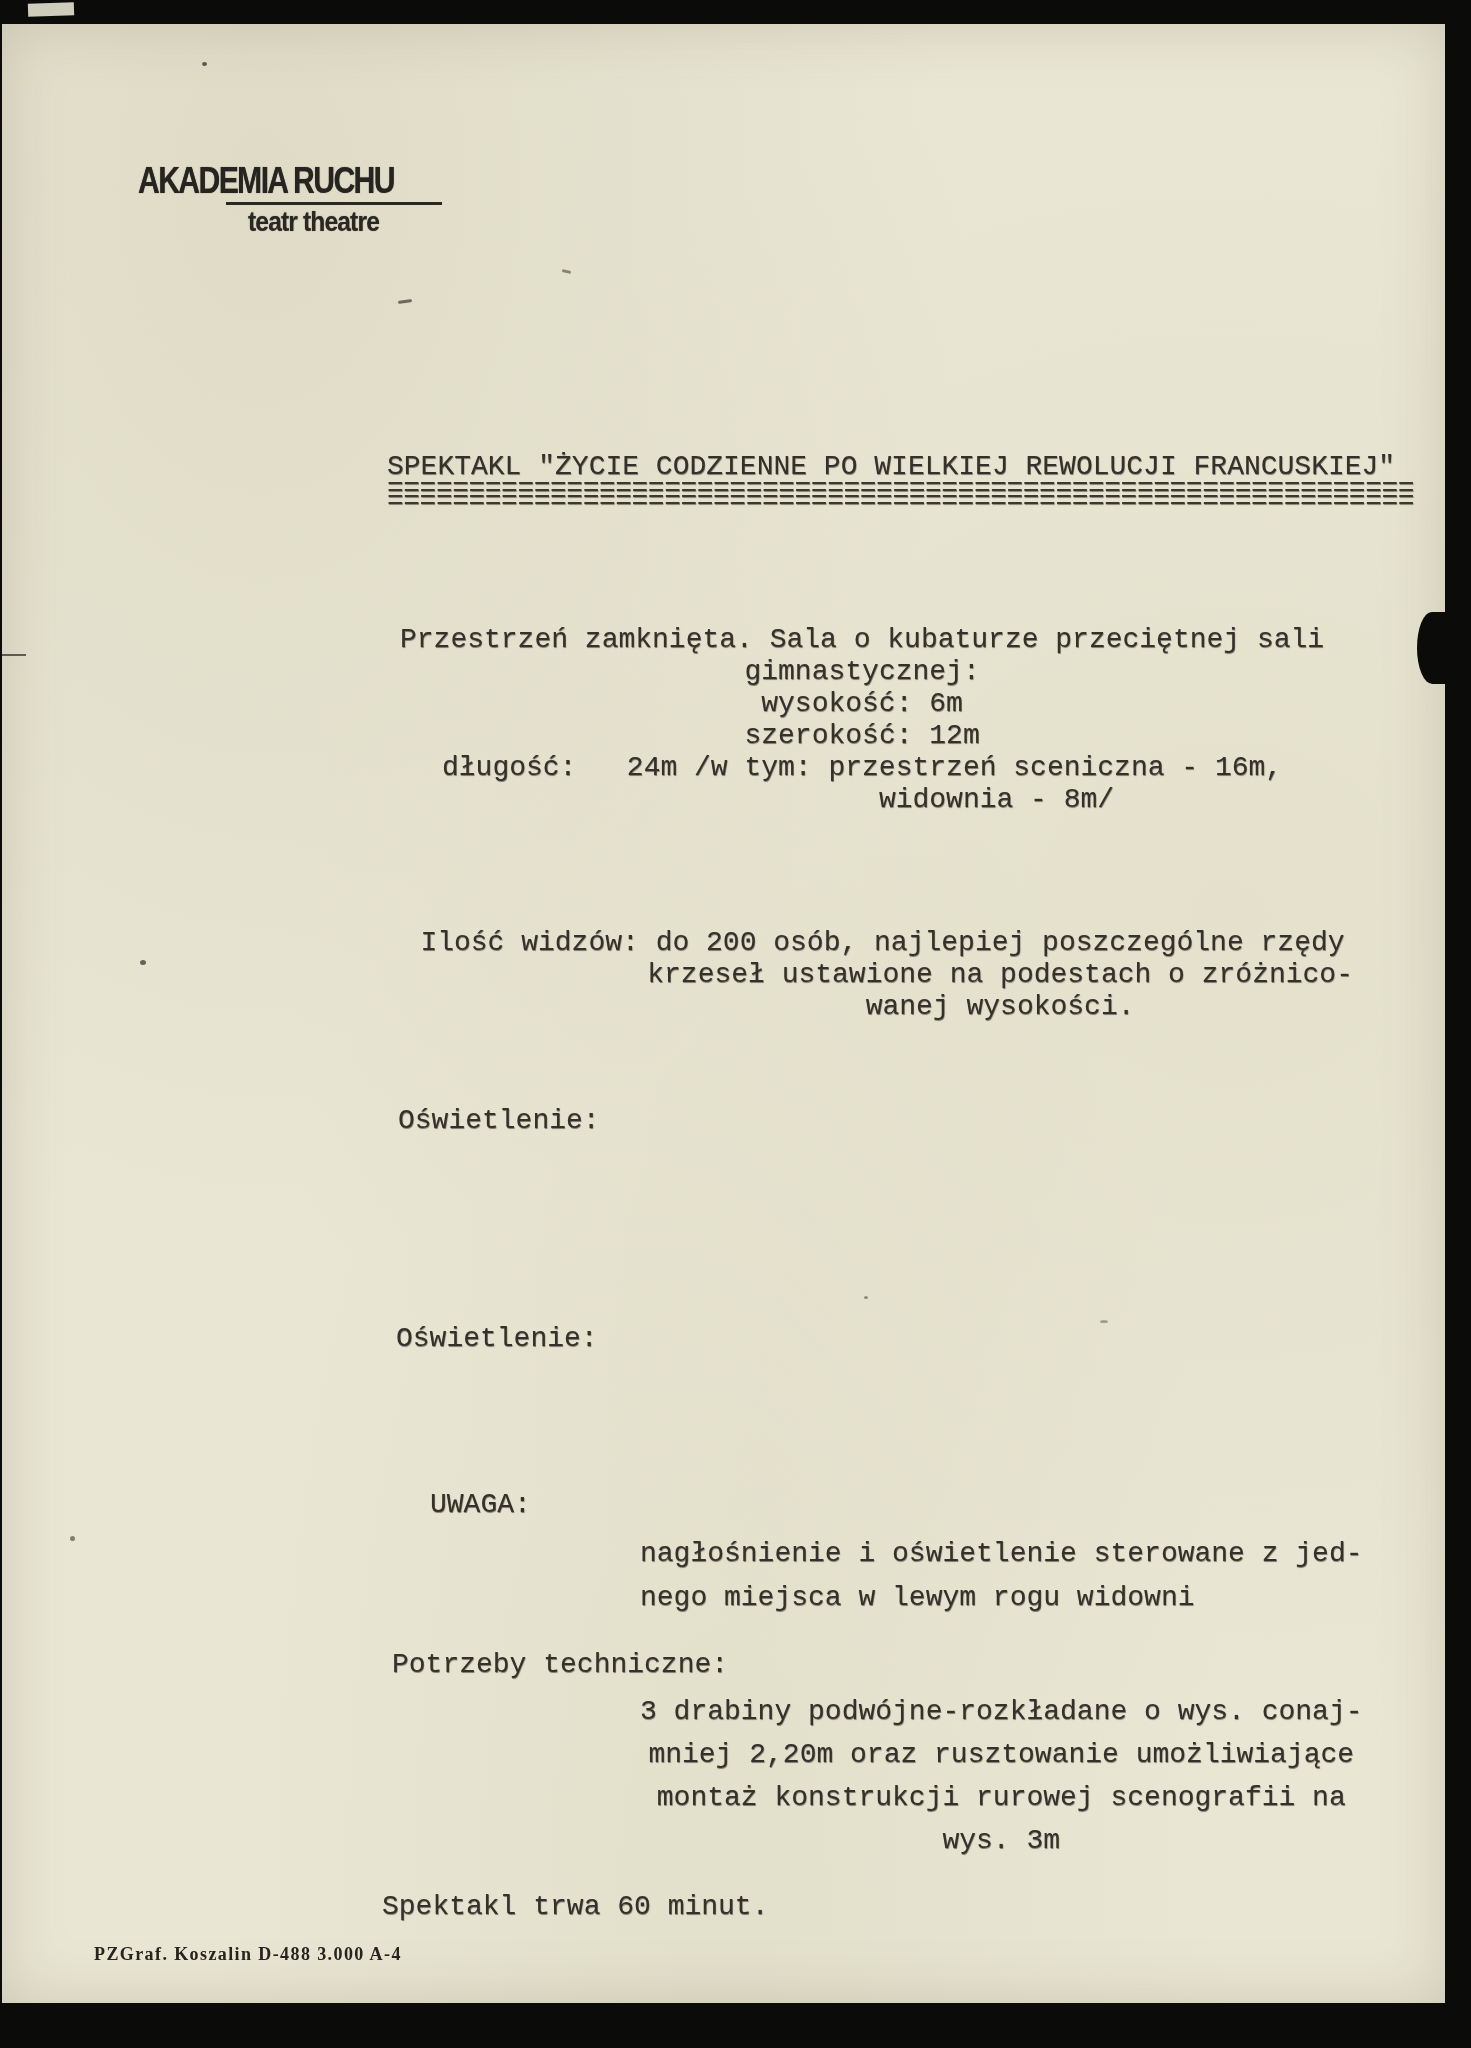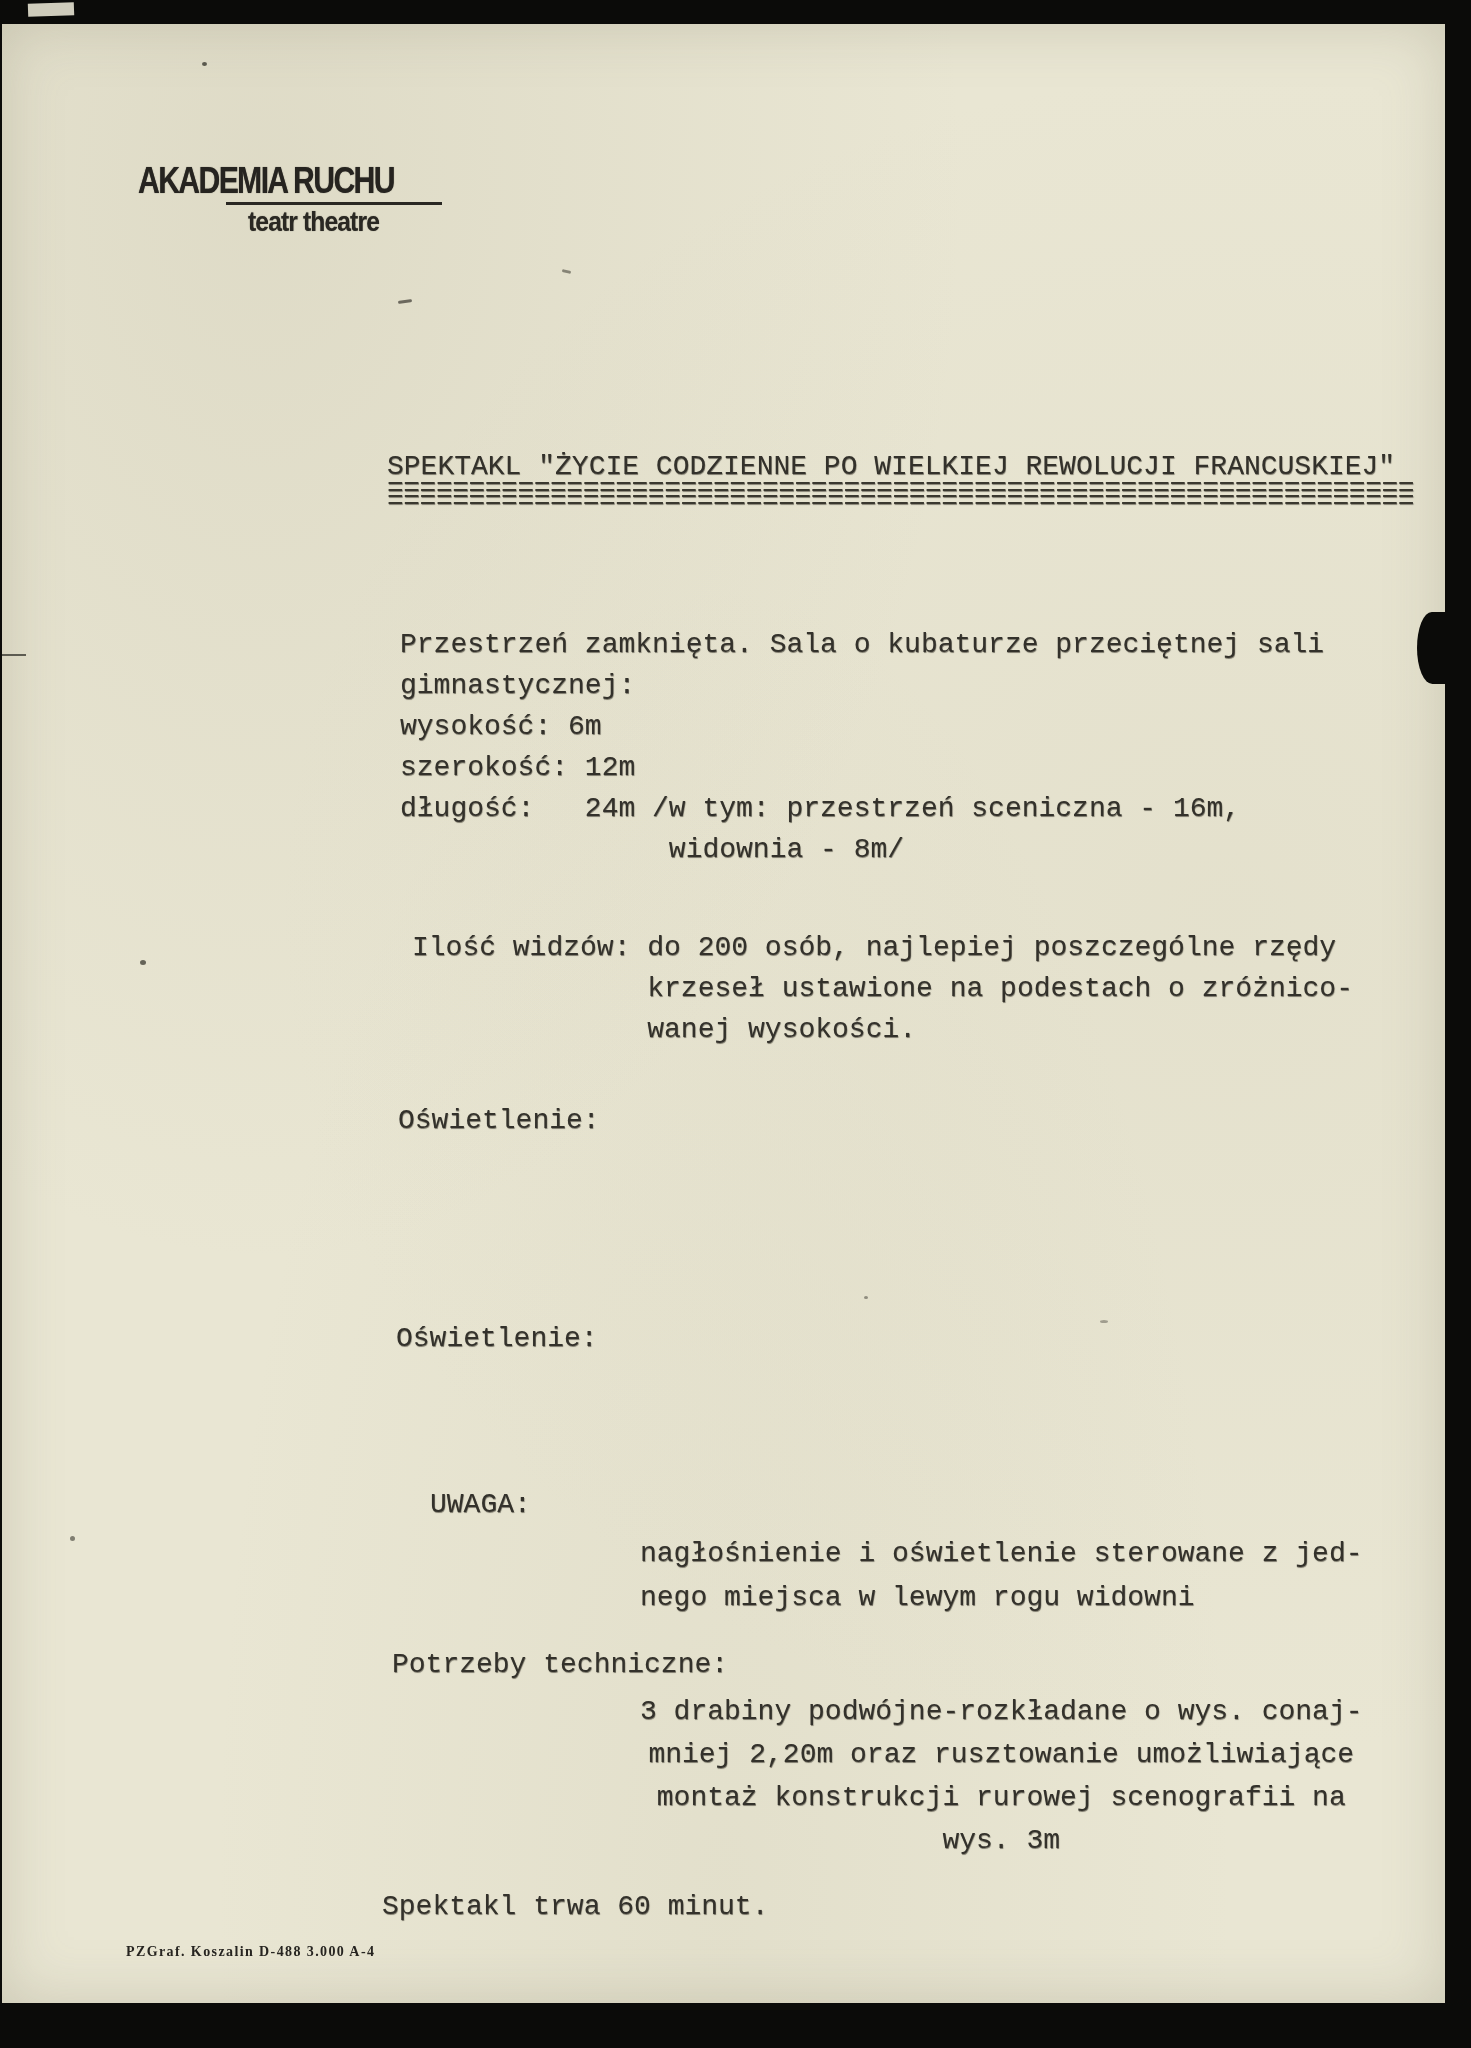--- a/index.html
+++ b/index.html
@@ -18,21 +18,21 @@
     overflow:hidden;
     box-shadow:inset 0 0 60px rgba(120,115,90,.25);
   }
   .typed{
     position:absolute;white-space:pre;
     font-family:"Liberation Mono", monospace;
     font-size:28px;line-height:45px;
     color:#33312b;
     text-shadow:0.5px 0.5px 0.7px rgba(45,42,33,.55);
   }
-  .lh43{line-height:43px;text-align:center;} .lh44{line-height:44px;} .lh46{line-height:41px;}
+  .lh43{line-height:43px;text-align:center;} .lh44{line-height:44px;} .lh46{line-height:32px;text-align:center;}
   .rule{
     position:absolute;white-space:pre;
     font-family:"Liberation Mono", monospace;
     font-size:28px;line-height:13px;
     color:#3a382f;letter-spacing:-0.5px;
     text-shadow:0.5px 0.5px 0.8px rgba(45,42,33,.5);
   }
   .logo-title{
     position:absolute;left:136px;top:138px;
     font-family:"Liberation Sans", sans-serif;
@@ -49,23 +49,22 @@
     position:absolute;left:246px;top:183px;
     font-family:"Liberation Sans", sans-serif;
     font-weight:700;font-size:28px;line-height:30px;
     color:#2a2823;letter-spacing:-1px;
     transform:scaleX(.88);transform-origin:left top;
     text-shadow:0 0 1px rgba(30,28,22,.6);
   }
   .footer-print{
     position:absolute;left:92px;top:1920px;
     font-family:"Liberation Serif", serif;
-    font-weight:700;font-size:14px;letter-spacing:1.4px;
+    font-weight:700;font-size:18px;letter-spacing:1.4px;
     color:#262420;
-    margin-left:32px;
   }
   .speck{position:absolute;background:#3a3830;border-radius:50%;}
   .notch{
     position:absolute;right:-4px;top:588px;width:32px;height:72px;
     background:#0b0b09;border-radius:46% 0 0 48% / 50% 0 0 50%;
   }
   .fold-mark{
     position:absolute;left:0;top:630px;width:24px;height:2px;
     background:rgba(25,24,20,.65);
   }

